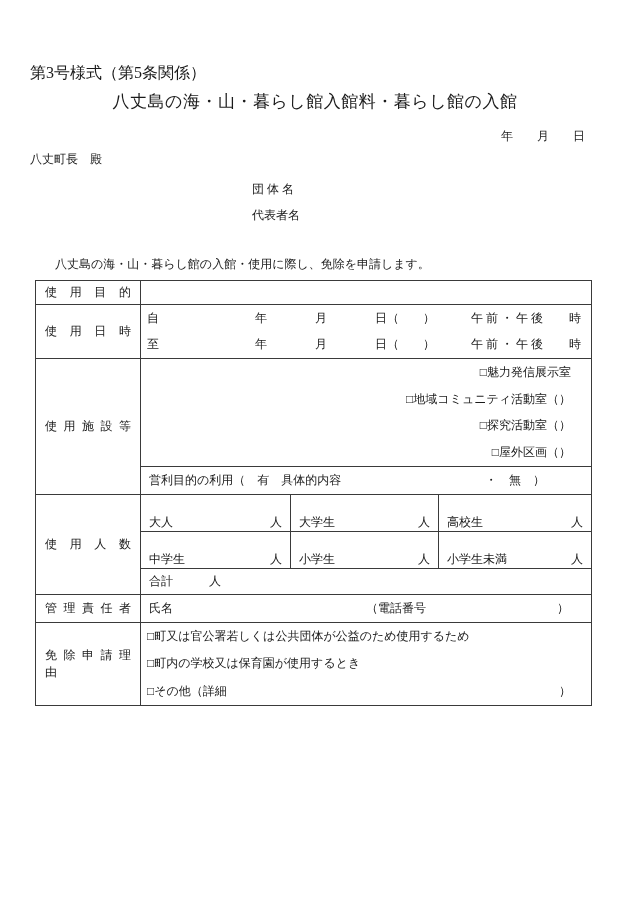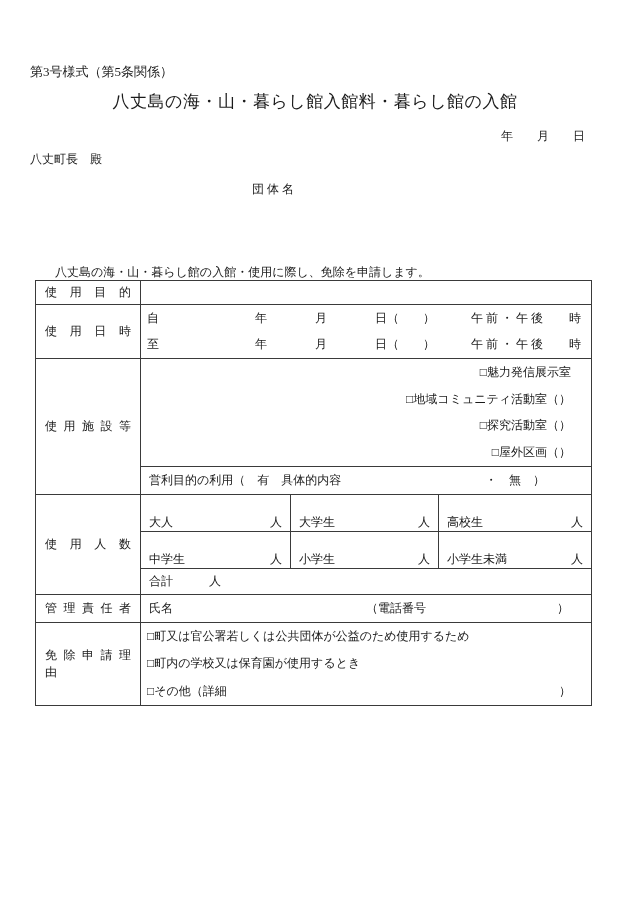--- a/index.html
+++ b/index.html
@@ -5,28 +5,28 @@
   html,body { margin:0; padding:0; }
   body {
     width:630px; height:903px;
     background:#ffffff; color:#1a1a1a;
     font-family:"Liberation Serif","DejaVu Serif",serif;
     font-size:12px;
     position:relative;
     overflow:hidden;
   }
   .abs { position:absolute; }
-  .form-number { left:30px; top:63px; font-size:13px; }
+  .form-number { left:30px; top:63px; font-size:16px; }
   .doc-title { left:0; top:90px; width:630px; text-align:center; font-size:17px; letter-spacing:0.5px; }
   .date-line { top:128px; right:45px; }
   .addressee { left:30px; top:151px; }
   .applicant { left:205px; top:176px; }
   .applicant .line { height:26px; line-height:26px; white-space:pre; }
   .applicant .indent { padding-left:47px; }
-  .intro { left:55px; top:256px;margin-top:8px; }
+  .intro { left:55px; top:256px; }
 
   table.main {
     position:absolute; left:35px; top:280px;
     border-collapse:collapse; table-layout:fixed;
     width:556px; font-size:12px;
   }
   col.c-label { width:105px; }
   col.c-a { width:150px; }
   col.c-b { width:148px; }
   col.c-c { width:153px; }
@@ -56,20 +56,21 @@
 </head>
 <body>
 
 <div class="abs form-number">第3号様式（第5条関係）</div>
 <div class="abs doc-title">八丈島の海・山・暮らし館入館料・暮らし館の入館</div>
 <div class="abs date-line pre">年　　月　　日</div>
 <div class="abs addressee pre">八丈町長　殿</div>
 
 <div class="abs applicant">
   <div class="line indent">団 体 名</div>
+  <div class="line indent">代表者名</div>
 </div>
 
 <div class="abs intro">八丈島の海・山・暮らし館の入館・使用に際し、免除を申請します。</div>
 
 <table class="main">
   <colgroup>
     <col class="c-label">
       <col class="c-a">
       <col class="c-b">
       <col class="c-c">

